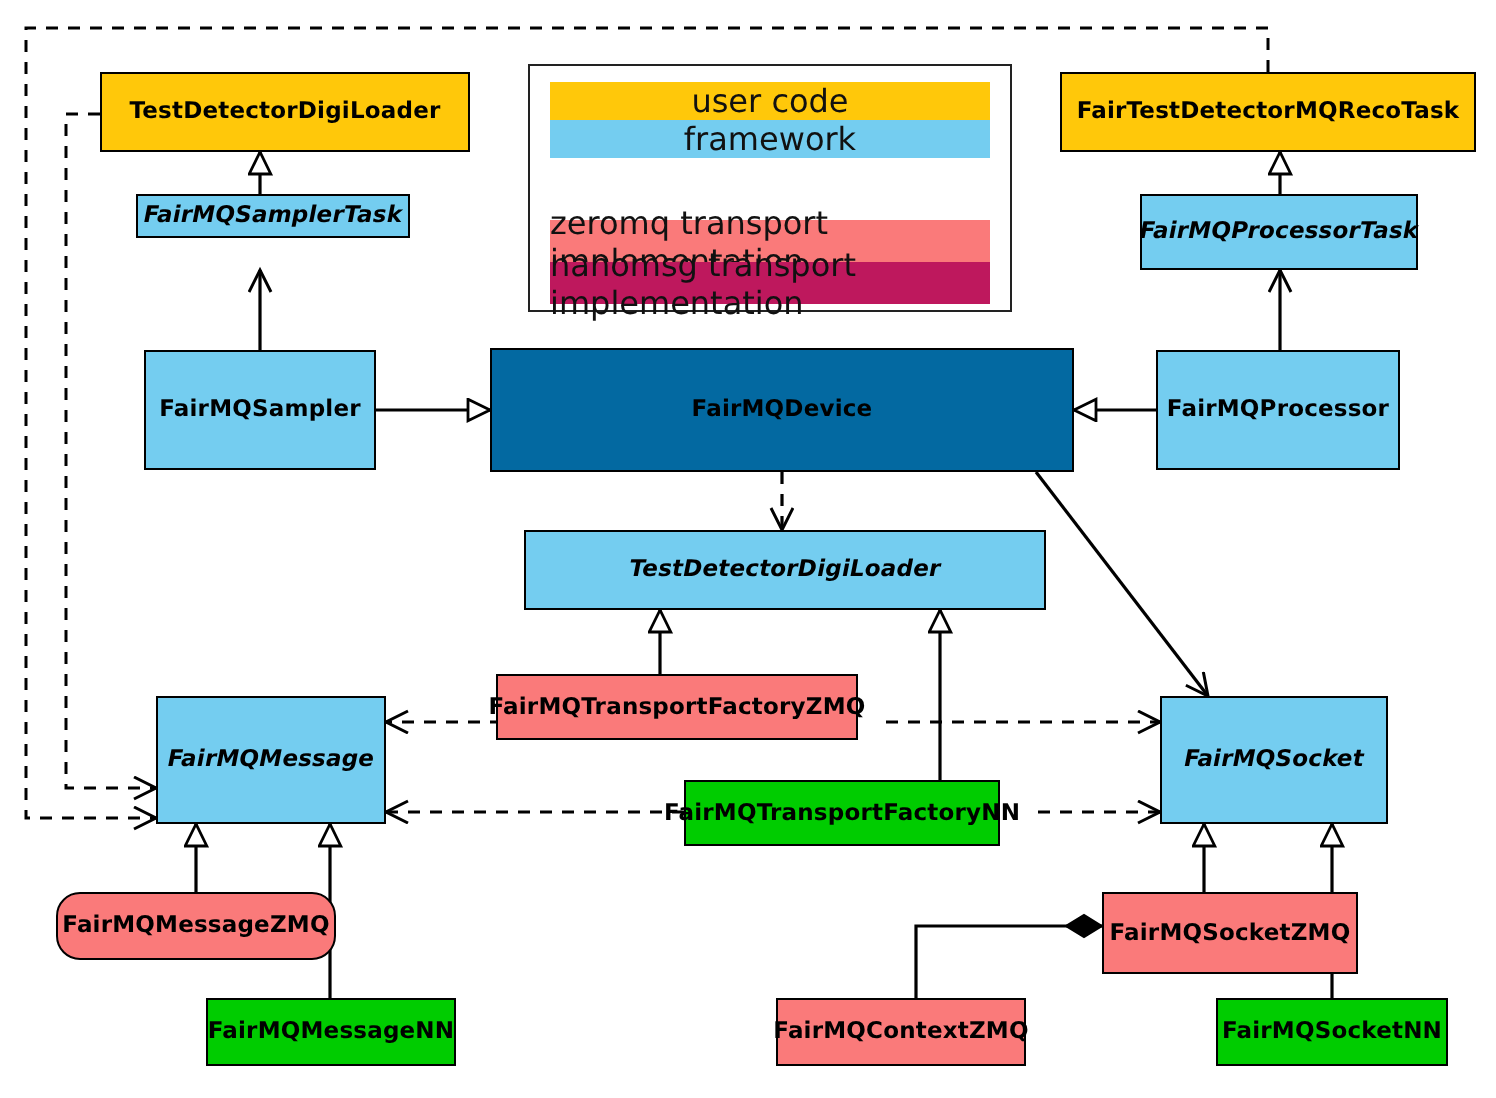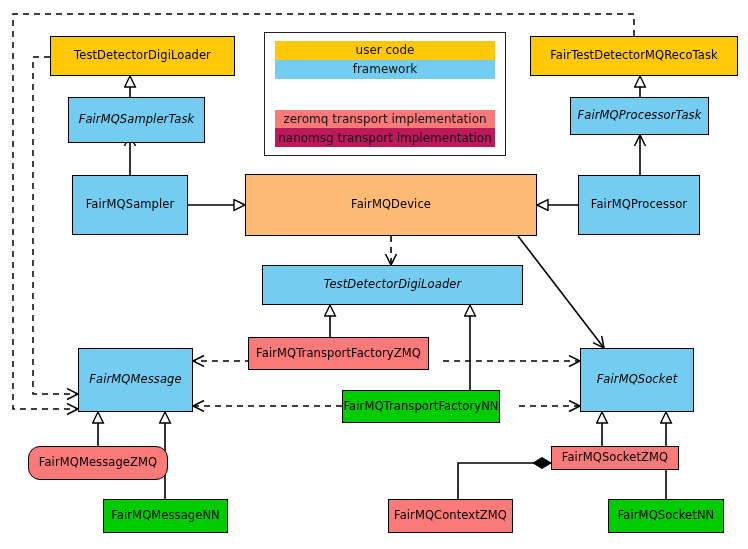--- a/index.html
+++ b/index.html
@@ -11,21 +11,21 @@
     overflow:hidden;
   }
   svg#edges{position:absolute;left:0;top:0;width:748px;height:549px;}
   .node{
     position:absolute;
     box-sizing:border-box;
     border:1.6px solid #000000;
     display:flex;align-items:center;justify-content:center;
     text-align:center;
     font-size:11.5px;
-    font-weight:normal;
+    font-weight:bold;
     color:#000000;
     letter-spacing:0.1px;
     line-height:1.15;
     z-index:3;
   }
   .node.italic{font-style:italic;}
   .legend-box{
     position:absolute;
     box-sizing:border-box;
     background:#ffffff;
@@ -33,21 +33,21 @@
     z-index:4;
     padding:8px 10px;
     display:flex;
     flex-direction:column;
     justify-content:space-between;
   }
   .legend-row{
     box-sizing:border-box;
     height:21px;
     display:flex;align-items:center;justify-content:center;
-    font-size:12px;
+    font-size:16px;
     font-weight:normal;
     color:#111111;
   }
 </style>
 </head>
 <body>
 
 <div id="canvas">
 
   <svg id="edges" viewBox="0 0 748 549" xmlns="http://www.w3.org/2000/svg">
@@ -124,30 +124,30 @@
     </div>
   </div>
 
   <div id="nodes-layer">
       <div class="node" style="left: 50px; top: 36px; width: 185px; height: 40px; background: rgb(255, 200, 10);">
         <span>TestDetectorDigiLoader</span>
       </div>
       <div class="node" style="left: 530px; top: 36px; width: 208px; height: 40px; background: rgb(255, 200, 10);">
         <span>FairTestDetectorMQRecoTask</span>
       </div>
-      <div class="node italic" style="left: 68px; top: 97px; width: 137px; height: 46px; background: rgb(116, 205, 240);">
+      <div class="node italic" style="left: 68px; top: 97px; width: 137px; height: 22px; background: rgb(116, 205, 240);">
         <span>FairMQSamplerTask</span>
       </div>
       <div class="node italic" style="left: 570px; top: 97px; width: 139px; height: 38px; background: rgb(116, 205, 240);">
         <span>FairMQProcessorTask</span>
       </div>
       <div class="node" style="left: 72px; top: 175px; width: 116px; height: 60px; background: rgb(116, 205, 240);">
         <span>FairMQSampler</span>
       </div>
-      <div class="node" style="left: 245px; top: 174px; width: 292px; height: 62px; background: #fdba74;">
+      <div class="node" style="left: 245px; top: 174px; width: 292px; height: 62px; background: #0369a1;">
         <span>FairMQDevice</span>
       </div>
       <div class="node" style="left: 578px; top: 175px; width: 122px; height: 60px; background: rgb(116, 205, 240);">
         <span>FairMQProcessor</span>
       </div>
       <div class="node italic" style="left: 262px; top: 265px; width: 261px; height: 40px; background: rgb(116, 205, 240);">
         <span>TestDetectorDigiLoader</span>
       </div>
       <div class="node" style="left: 248px; top: 337px; width: 181px; height: 33px; background: rgb(250, 122, 122);">
         <span>FairMQTransportFactoryZMQ</span>
@@ -160,21 +160,21 @@
       </div>
       <div class="node italic" style="left: 580px; top: 348px; width: 114px; height: 64px; background: rgb(116, 205, 240);">
         <span>FairMQSocket</span>
       </div>
       <div class="node" style="left: 28px; top: 446px; width: 140px; height: 34px; background: rgb(250, 122, 122); border-radius: 12px;">
         <span>FairMQMessageZMQ</span>
       </div>
       <div class="node" style="left: 103px; top: 499px; width: 125px; height: 34px; background: rgb(0, 204, 0);">
         <span>FairMQMessageNN</span>
       </div>
-      <div class="node" style="left: 551px; top: 446px; width: 128px; height: 24px; background: rgb(250, 122, 122);">
+      <div class="node" style="left: 551px; top: 446px; width: 128px; height: 41px; background: rgb(250, 122, 122);">
         <span>FairMQSocketZMQ</span>
       </div>
       <div class="node" style="left: 388px; top: 499px; width: 125px; height: 34px; background: rgb(250, 122, 122);">
         <span>FairMQContextZMQ</span>
       </div>
       <div class="node" style="left: 608px; top: 499px; width: 116px; height: 34px; background: rgb(0, 204, 0);">
         <span>FairMQSocketNN</span>
       </div>
     </div>
 

